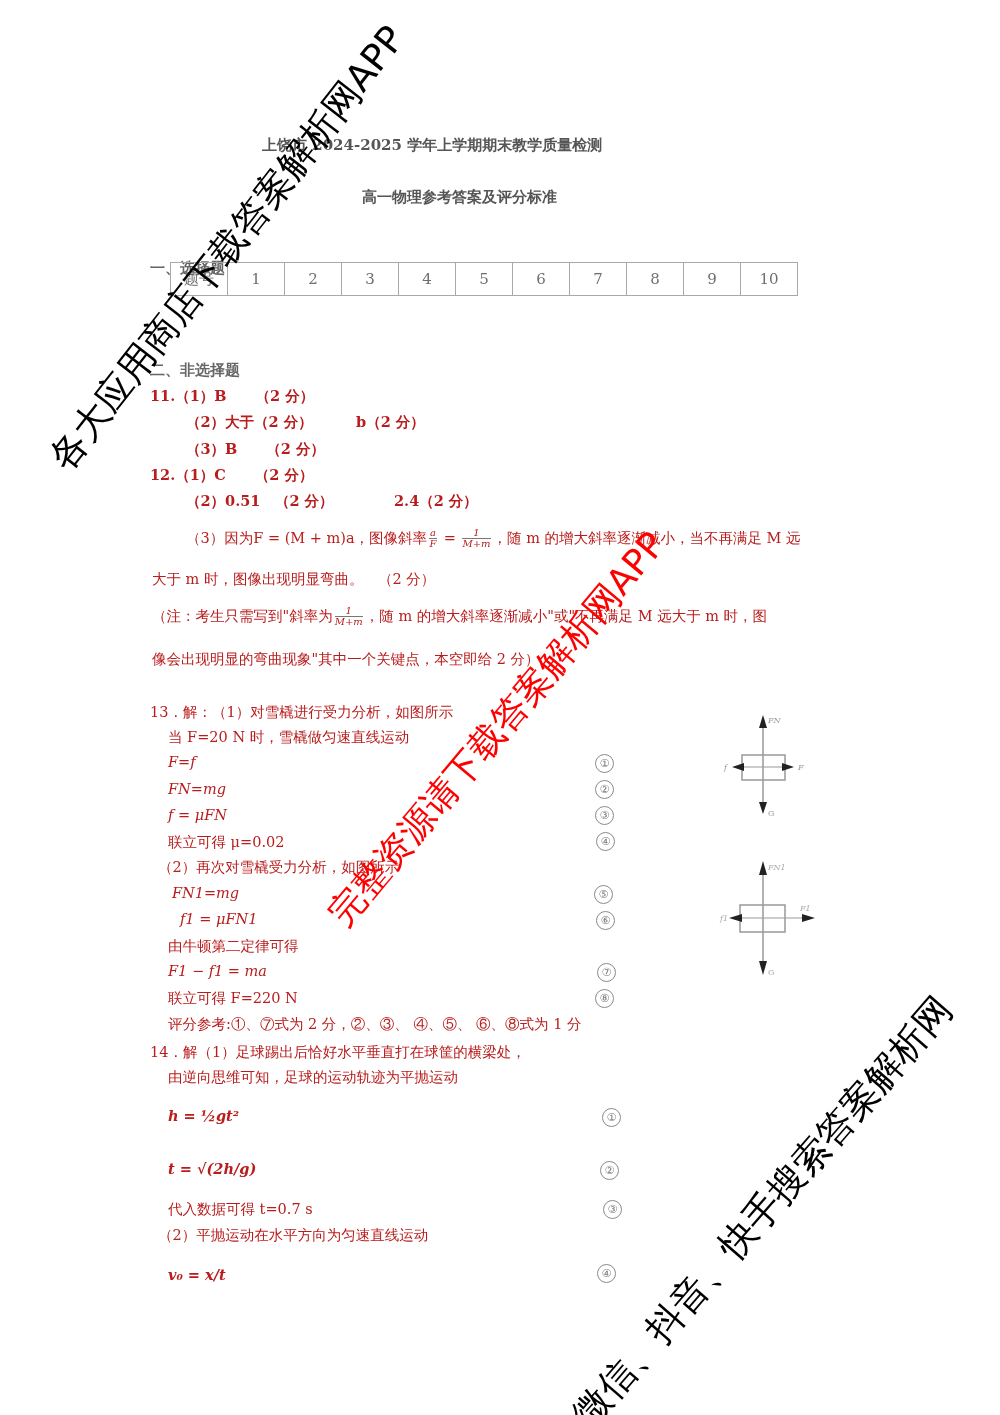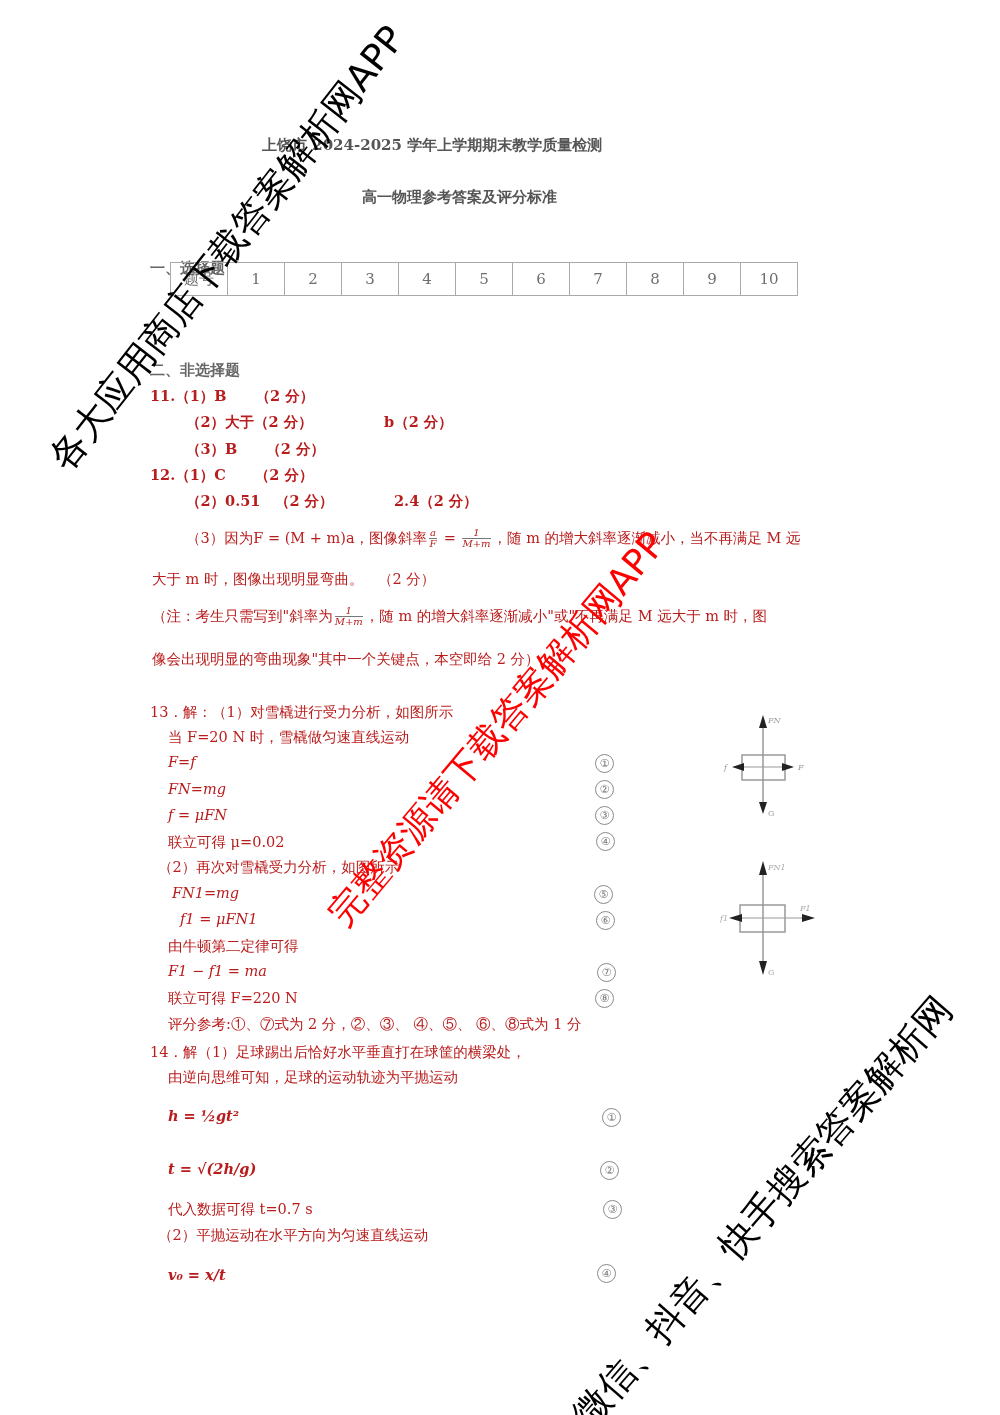--- a/index.html
+++ b/index.html
@@ -63,21 +63,21 @@
     <td>9</td>
     <td>10</td>
   </tr>
 </tbody>
   </table>
 
 <div class="abs sec" style="left:150px; top:361px;">二、非选择题</div>
 
 <div class="abs line bold" style="left:150px; top:387px;">11.（1）B　　（2 分）</div>
 <div class="abs line bold" style="left:186px; top:413px;">（2）大于（2 分）</div>
-<div class="abs line bold" style="left:356px; top:413px;margin-left:28px;">b（2 分）</div>
+<div class="abs line bold" style="left:356px; top:413px;">b（2 分）</div>
 <div class="abs line bold" style="left:186px; top:440px;">（3）B　　（2 分）</div>
 
 <div class="abs line bold" style="left:150px; top:466px;">12.（1）C　　（2 分）</div>
 <div class="abs line bold" style="left:186px; top:492px;">（2）0.51　（2 分）</div>
 <div class="abs line bold" style="left:354px; top:492px;margin-left:40px;">2.4（2 分）</div>
 
 <div class="abs line" style="left:186px; top:528px;">
   <span>（3）因为F = (M + m)a，图像斜率</span><span class="frac it"><span class="n">a</span><span class="d">F</span></span><span> = </span><span class="frac it"><span class="n">1</span><span class="d">M+m</span></span><span>，随 m 的增大斜率逐渐减小，当不再满足 M 远</span>
 </div>
 <div class="abs line" style="left:152px; top:570px;">大于 m 时，图像出现明显弯曲。　（2 分）</div>

